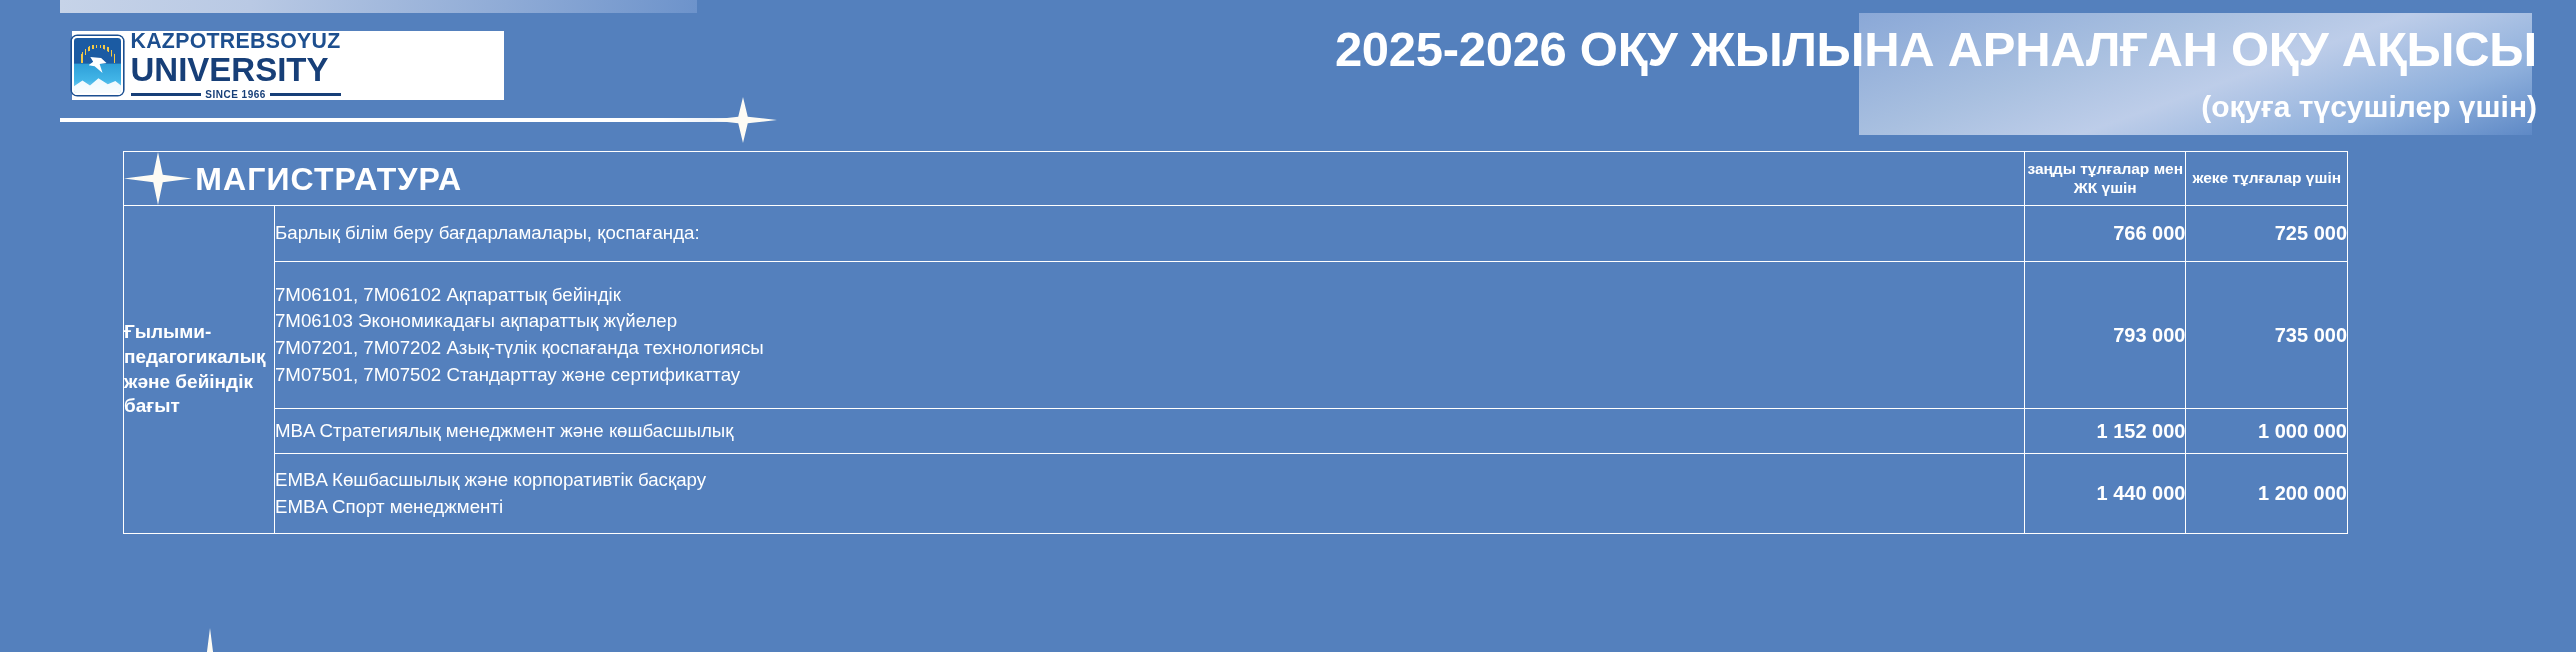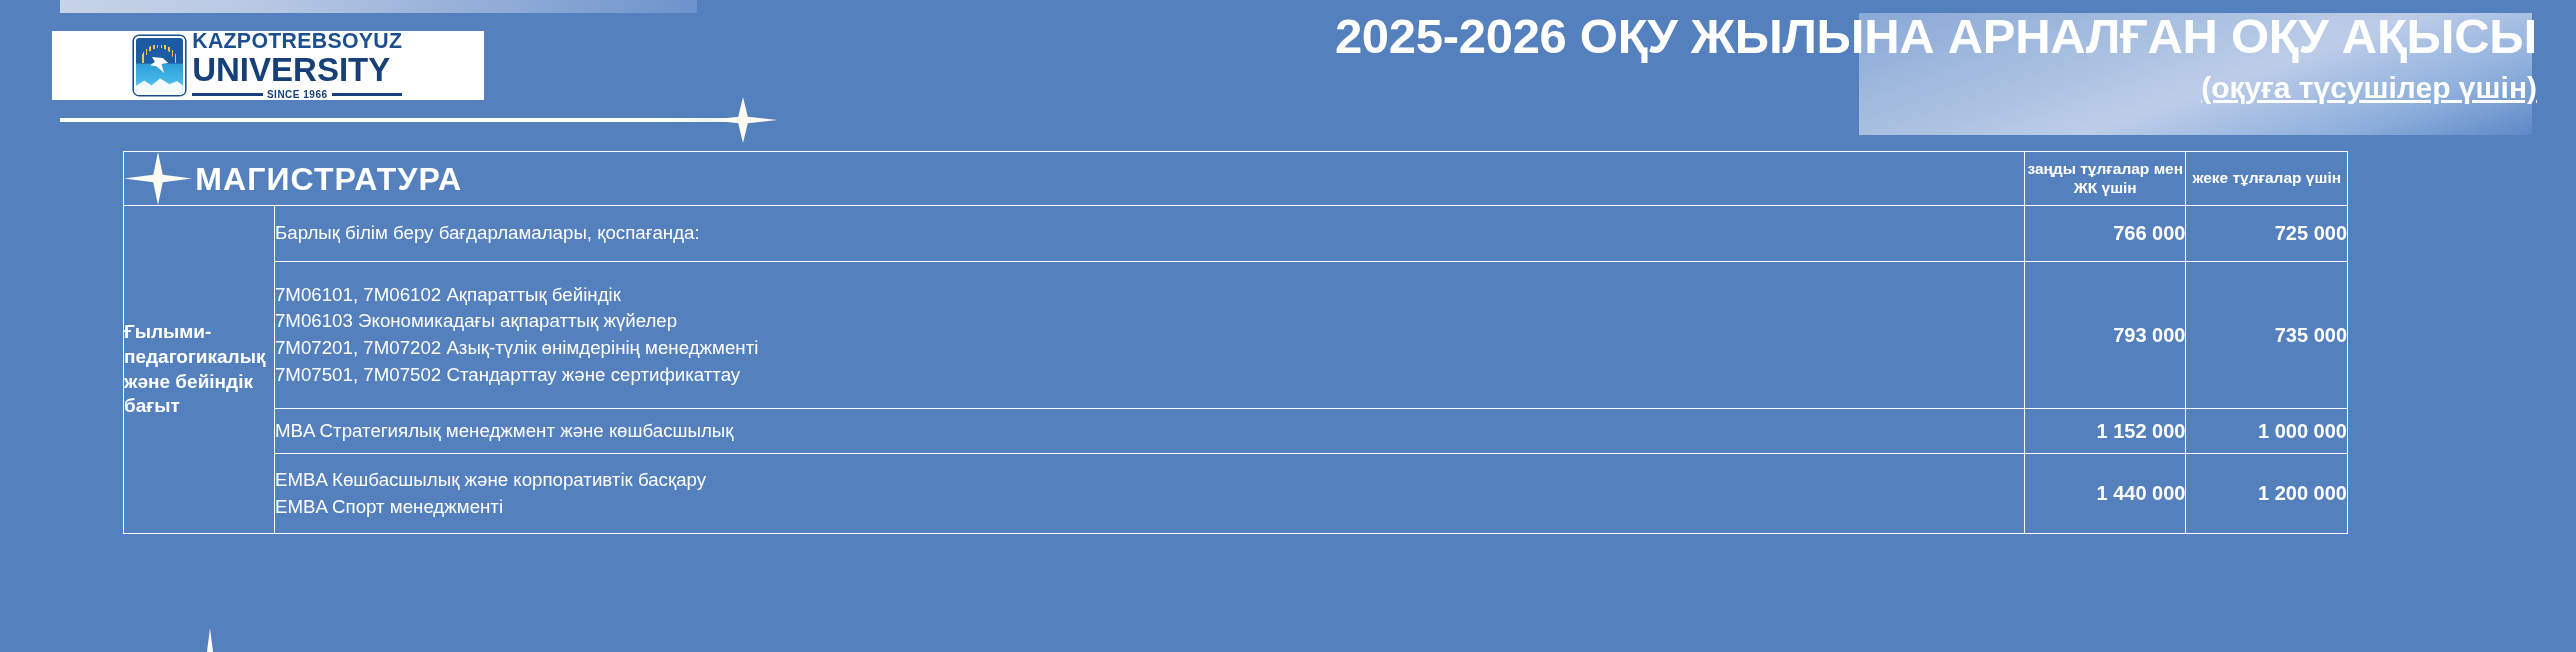--- a/index.html
+++ b/index.html
@@ -14,22 +14,22 @@
   .glow-tl{
     position:absolute;left:60px;top:0;width:637px;height:13.3px;
     background:linear-gradient(100deg,#c6d3e8 0%,#b9c9e4 30%,#8fabd6 70%,#6d93cb 100%);
   }
   .glow-tr{
     position:absolute;left:1859px;top:13.3px;width:673px;height:122px;
     background:linear-gradient(160deg,#8aa8d7 0%,#a9c0e0 35%,#bdcde9 55%,#8fb0dc 80%,#5e89c6 100%);
   }
   
   .logo-box{
-    position:absolute;left:52px;top:31px;width:432px;height:69px;
-    background:#ffffff;display:flex;align-items:center;justify-content:center;
+    position:absolute;left:72px;top:31px;width:432px;height:69px;
+    background:#ffffff;display:flex;align-items:center;justify-content:flex-start;
   }
   .logo-inner{display:flex;align-items:center;gap:7.5px;}
   .logo-mark{
     width:47px;height:55px;border-radius:5.3px;
     background:linear-gradient(180deg,#1b5ba3 0%,#1b5ba3 46%,#2e9fd8 47%,#43b6e8 78%,#9fdcf4 100%);
     border:2.1px solid #ffffff;
     box-shadow:0 0 0 1.6px #1b4f91;
     position:relative;overflow:hidden;flex:0 0 auto;
   }
   .logo-mark .rays{
@@ -63,24 +63,24 @@
   }
   .logo-l3 .bar{flex:1;height:2.1px;background:#173f78;}
   .logo-l3 .since{font-size:10px;font-weight:700;color:#173f78;letter-spacing:0.5px;white-space:nowrap;}
 
   
   .headline{
     position:absolute;left:544px;top:11.7px;width:1993px;
     text-align:right;color:#ffffff;
   }
   .headline .t1{
-    font-size:49px;font-weight:700;line-height:1.02;letter-spacing:-0.3px;white-space:nowrap;
+    font-size:49px;font-weight:700;line-height:1.02;letter-spacing:-0.3px;white-space:nowrap;margin-top:13px;
   }
   .headline .t2{
-    font-size:30px;font-weight:700;line-height:1.05;margin-top:10px;white-space:nowrap;text-decoration:underline;
+    font-size:30px;font-weight:700;line-height:1.05;margin-top:16px;white-space:nowrap;
   }
   
   .rule{
     position:absolute;left:60px;top:118px;width:685px;height:3.7px;
     background:linear-gradient(90deg,#ffffff 0%,#ffffff 88%,rgba(255,255,255,.85) 100%);
   }
   .sparkle{
     position:absolute;
     background:#fdfbf4;
     clip-path:polygon(50% 0%,57% 43%,100% 50%,57% 57%,50% 100%,43% 57%,0% 50%,43% 43%);
@@ -193,21 +193,21 @@
         <span class="ln">Барлық білім беру бағдарламалары, қоспағанда:</span>
       </td>
       <td class="price">766 000</td>
       <td class="price">725 000</td>
     </tr>
 
     <tr class="r2">
       <td class="prog">
         <span class="ln">7М06101, 7М06102 Ақпараттық бейіндік</span>
         <span class="ln">7М06103 Экономикадағы ақпараттық жүйелер</span>
-        <span class="ln">7М07201, 7М07202 Азық-түлік өнімдерінің менеджменті</span>
+        <span class="ln">7М07201, 7М07202 Азық-түлік қоспағанда технологиясы</span>
         <span class="ln">7М07501, 7М07502 Стандарттау және сертификаттау</span>
       </td>
       <td class="price">793 000</td>
       <td class="price">735 000</td>
     </tr>
 
     <tr class="r3">
       <td class="prog">
         <span class="ln">MBA Стратегиялық менеджмент және көшбасшылық</span>
       </td>

